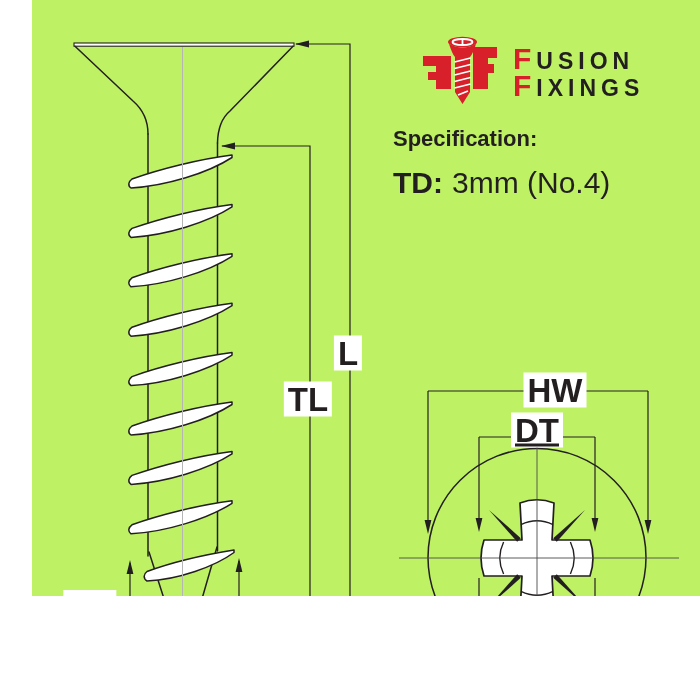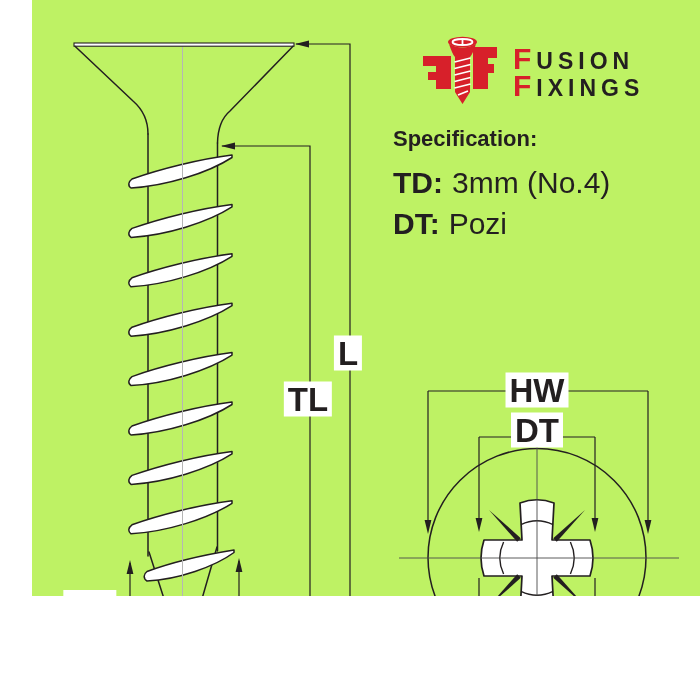--- a/index.html
+++ b/index.html
@@ -134,24 +134,21 @@
   </div>
   <div class="brand-line" style="top:71px;">
     <span class="initial">F</span><span class="rest">IXINGS</span>
   </div>
 
   <div id="spec-heading">Specification:</div>
   <div id="spec-list">
     <div class="spec-item">
       <span class="k">TD:</span><span class="v">3mm (No.4)</span>
     </div>
-    <div class="spec-item">
-      <span class="k">DT:</span><span class="v">Pozi</span>
-    </div>
   </div>
 
   <div class="dim-label" style="left:316px;top:353px;">L</div>
   <div class="dim-label" style="left:276px;top:399px;">TL</div>
   <div class="dim-label" id="dim-label-td" style="left:58px;top:608px;">TD</div>
-  <div class="dim-label" style="left:505px;top:390px;">HW</div>
-  <div class="dim-label" style="left:505px;top:430px;">DT</div>
+  <div class="dim-label" style="left:523px;top:390px;">HW</div>
+  <div class="dim-label" style="left:505px;top:430px;text-decoration:underline;">DT</div>
 
 </div>
 
 </body></html>

